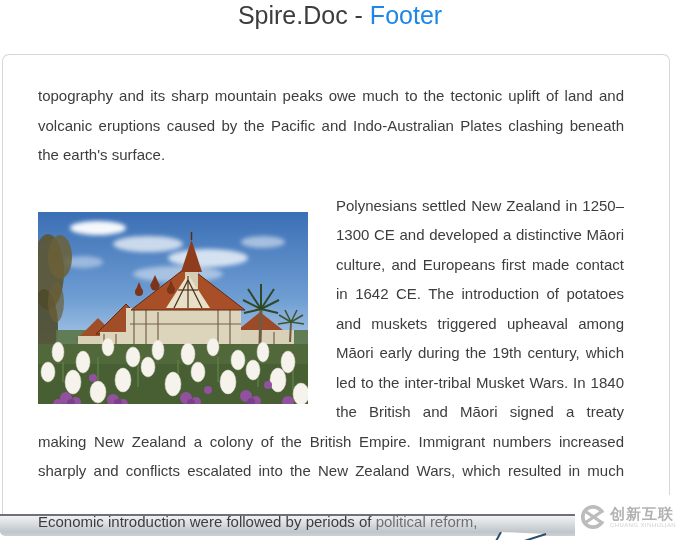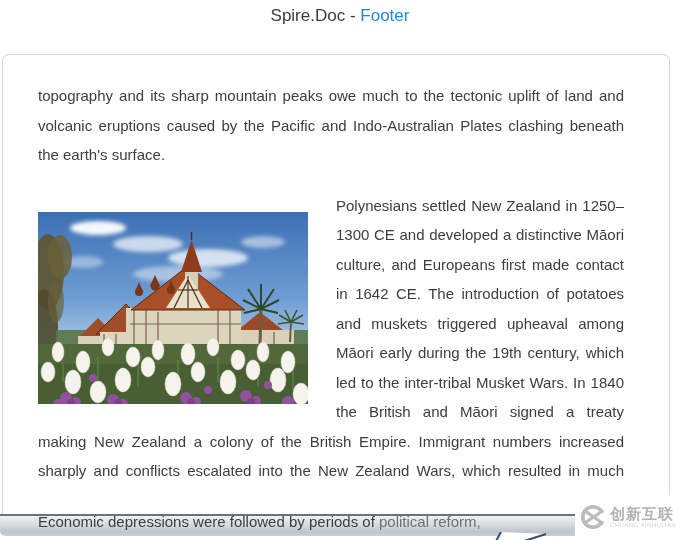--- a/index.html
+++ b/index.html
@@ -7,21 +7,21 @@
   body {
     width:680px; height:540px; position:relative; overflow:hidden;
     background:#ffffff;
     font-family:"Liberation Sans","DejaVu Sans",sans-serif;
   }
   p { margin:0; }
 
   
   .app-title {
     position:absolute; top:0; left:0; width:680px; height:33px;
-    text-align:center; font-size:17px; line-height:31px; color:#3c3c3c;
+    text-align:center; font-size:25px; line-height:31px; color:#3c3c3c;
   }
   .app-title .hl { color:#1e87e5; }
 
   
   .doc-box {
     position:absolute; left:2px; top:33px; width:668px; height:481px;
     background:#fff;
     border:1px solid #d6d6d6; border-bottom:none;
     border-radius:7px 7px 0 0;
     padding:5px 45px 0 35px;
@@ -243,21 +243,21 @@
               <circle cx="80" cy="191" r="4"></circle>
             <circle cx="153" cy="191" r="4"></circle>
               <circle cx="213" cy="190" r="4"></circle>
           </g>
         </g>
       </svg>
     </div><span>Polynesians settled New Zealand in 1250–1300 CE and developed a distinctive Māori culture, and Europeans first made contact in 1642 CE. The introduction of potatoes and muskets triggered upheaval among Māori early during the 19th century, which led to the inter-tribal Musket Wars. In 1840 the British and Māori signed a treaty making New Zealand a colony of the British Empire. Immigrant numbers increased sharply and conflicts escalated into the New Zealand Wars, which resulted in much Māori land being confiscated in the mid North Island.</span>
   </div>
 
   <div class="last-line">
-    <span>Economic depressions were followed by periods of</span>
+    <span>Economic introduction were followed by periods of</span>
     <span class="muted">political reform,</span>
     <span class="frag">ning</span>
     <svg class="callout-tail" width="60" height="22" viewBox="0 0 60 22">
       <path d="M13,0 L2,20 L58,2" fill="#ffffff" stroke="#2d4d6f" stroke-width="2" stroke-linejoin="round"></path>
     </svg>
   </div>
 
   <div class="footer-rule"></div>
 </div>
 

